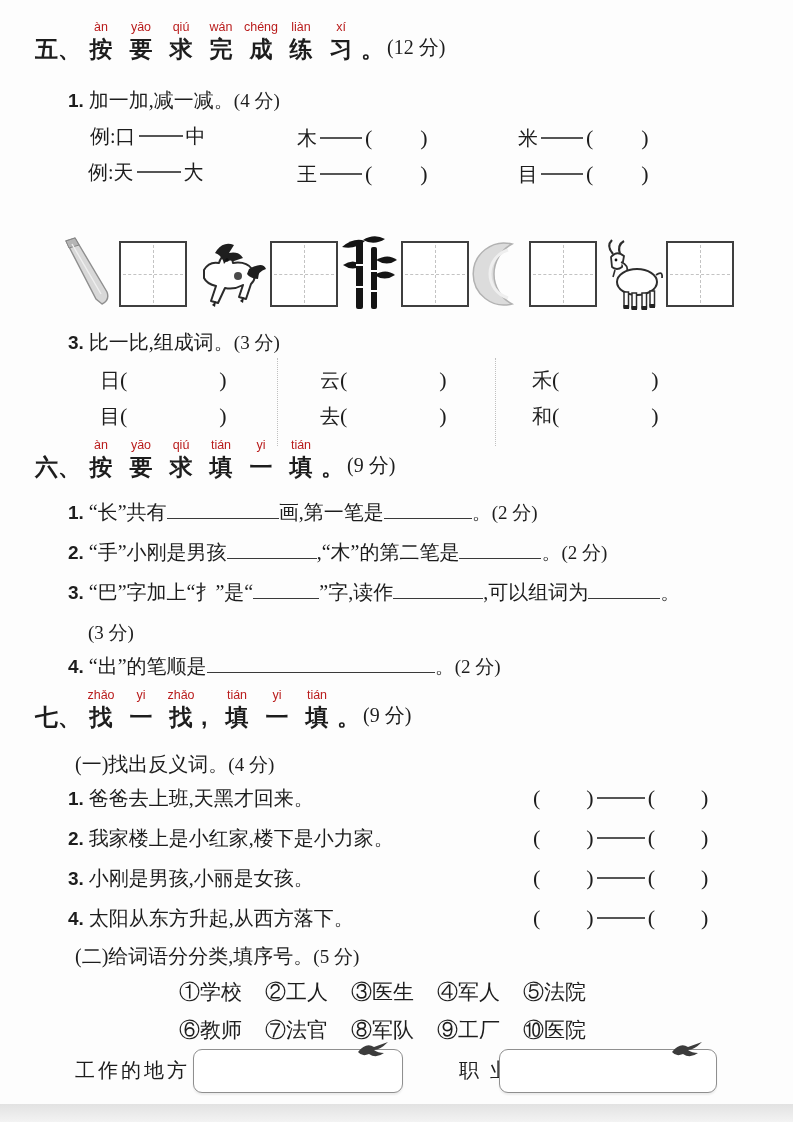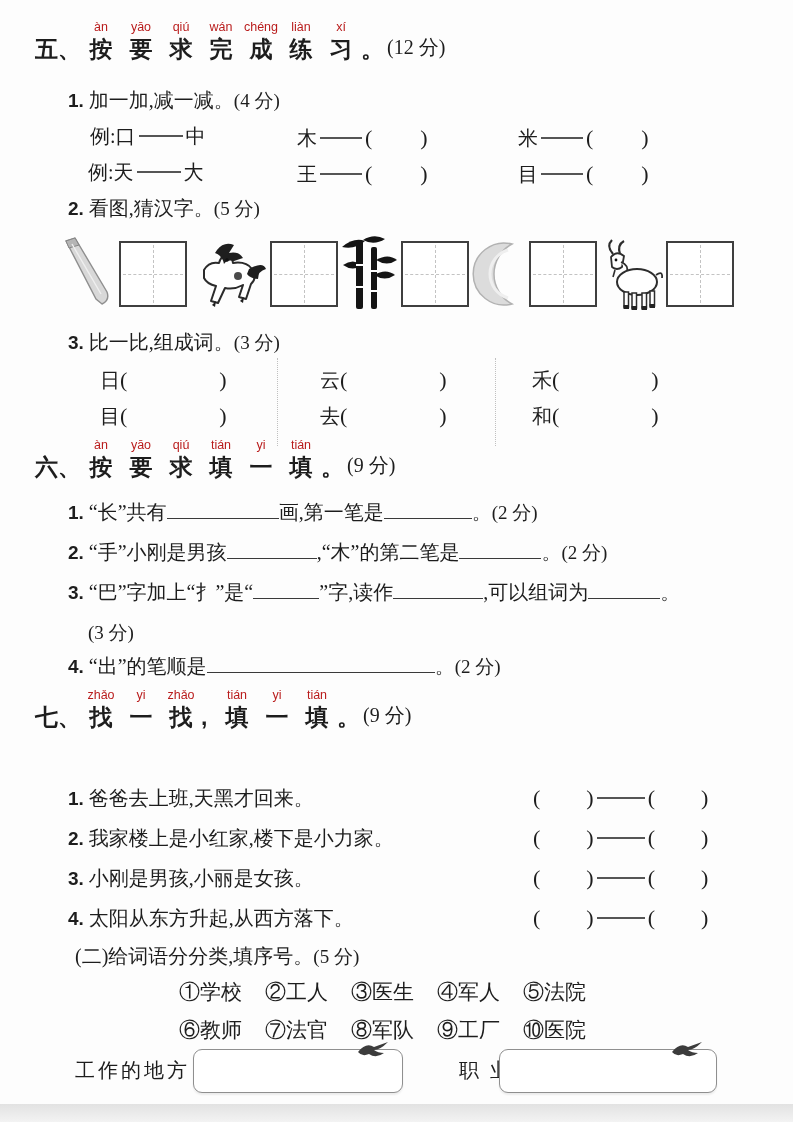--- a/index.html
+++ b/index.html
@@ -91,23 +91,20 @@
   <div class="row" style="left:88px;top:160px;">
     <span class="txt">例:</span><span class="txt">天</span><span class="dash" style="width:44px;"></span><span class="txt">大</span>
   </div>
   <div class="row" style="left:297px;top:160px;">
     <span class="txt">王</span><span class="dash" style="width:42px;"></span><span class="paren">(</span><span class="pgap" style="width:48px;"></span><span class="paren">)</span>
   </div>
   <div class="row" style="left:518px;top:160px;">
     <span class="txt">目</span><span class="dash" style="width:42px;"></span><span class="paren">(</span><span class="pgap" style="width:48px;"></span><span class="paren">)</span>
   </div>
 
-  <div class="row" style="left:68px;top:196px;">
-    <span class="num">2.</span><span class="txt">看图,猜汉字。</span><span class="txt score">(5 分)</span>
-  </div>
 
   <div class="img-row" style="left:58px;top:234px;width:676px;height:80px;">
     <svg width="58" height="76" viewBox="0 0 58 76">
       <path d="M8,5 L17,2 L49,56 Q52,64 44,68 L38,63 Z" fill="#d8d8d8" stroke="#8f8f8f" stroke-width="1.4"></path>
       <path d="M8,5 L17,2 L21,9 L11,12 Z" fill="#b5b5b5" stroke="#868686" stroke-width="1"></path>
       <line x1="14" y1="8" x2="43" y2="58" stroke="#efefef" stroke-width="1.4"></line>
     </svg>
     <div class="gridbox">
         <div class="gh"></div>
         <div class="gv"></div>
@@ -264,20 +261,23 @@
         <span class="ch">一</span>
       </span>
     <span class="pair">
         <span class="py">tián</span>
         <span class="ch">填</span>
       </span>
     <span class="period">。</span>
     <span class="hscore">(9 分)</span>
   </div>
 
+  <div class="row" style="left:75px;top:752px;">
+    <span class="txt">(一)找出反义词。</span><span class="txt score">(4 分)</span>
+  </div>
 
   <div class="row" style="left:68px;top:786px;">
     <span class="num">1.</span><span class="txt">爸爸去上班,天黑才回来。</span>
   </div>
   <div class="row" style="left:533px;top:784px;">
     <span class="paren">(</span><span class="pgap" style="width:46px;"></span><span class="paren">)</span><span class="dash" style="width:48px;"></span><span class="paren">(</span><span class="pgap" style="width:46px;"></span><span class="paren">)</span>
   </div>
 
   <div class="row" style="left:68px;top:826px;">
     <span class="num">2.</span><span class="txt">我家楼上是小红家,楼下是小力家。</span>

